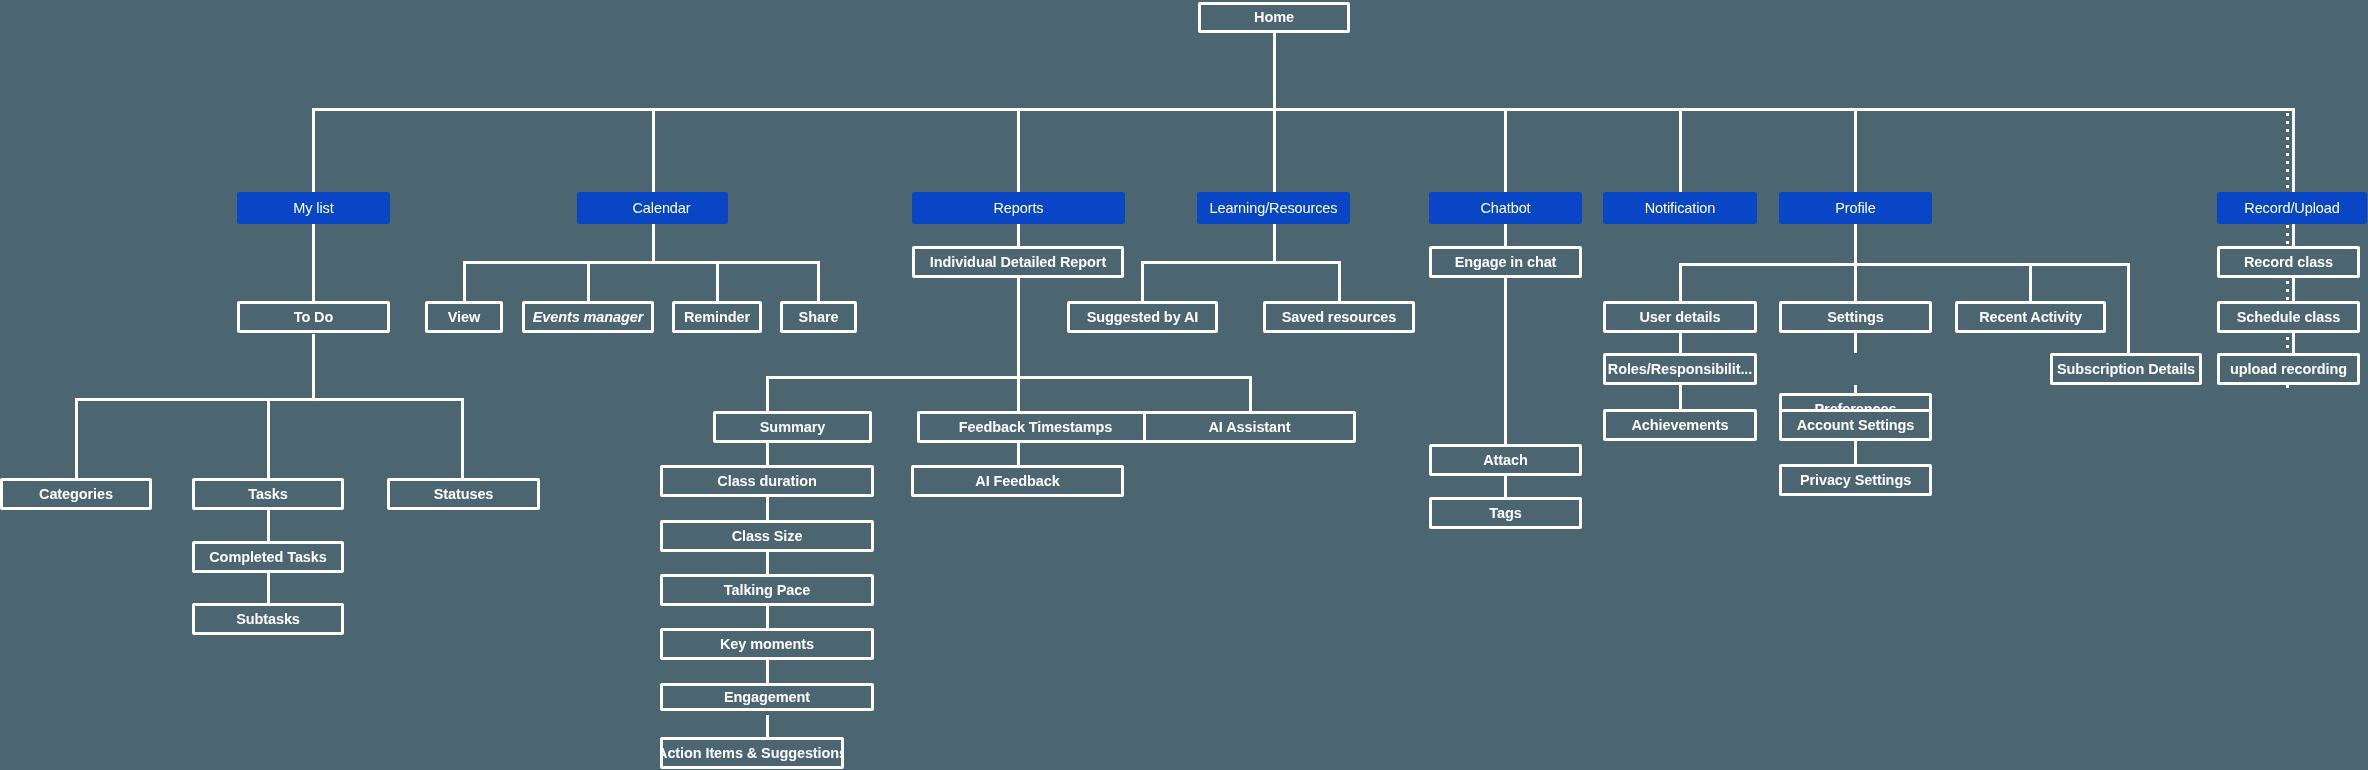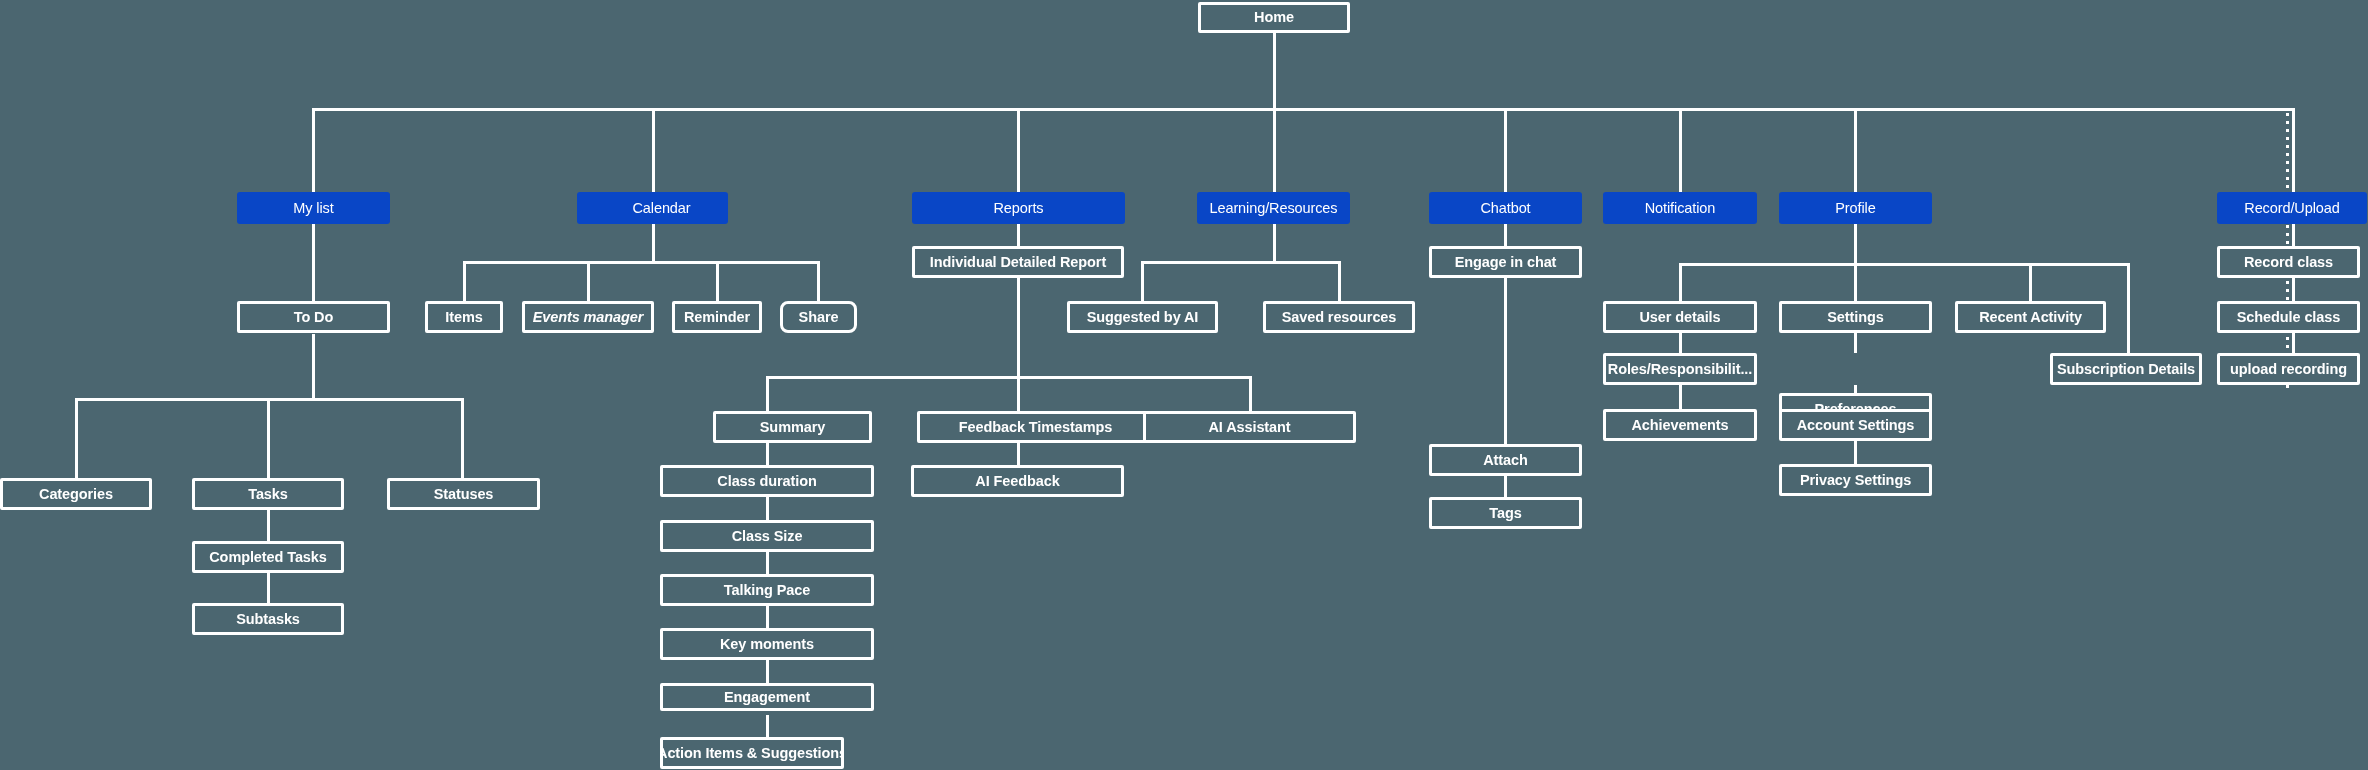--- a/index.html
+++ b/index.html
@@ -103,24 +103,24 @@
     <div class="node primary" style="left: 912px; top: 192px; width: 213px; height: 32px;">Reports</div>
     <div class="node primary" style="left: 1197px; top: 192px; width: 153px; height: 32px;">Learning/Resources</div>
     <div class="node primary" style="left: 1429px; top: 192px; width: 153px; height: 32px;">Chatbot</div>
     <div class="node primary" style="left: 1603px; top: 192px; width: 154px; height: 32px;">Notification</div>
     <div class="node primary" style="left: 1779px; top: 192px; width: 153px; height: 32px;">Profile</div>
     <div class="node primary" style="left: 2217px; top: 192px; width: 150px; height: 32px;">Record/Upload</div>
     <div class="node outline" style="left: 912px; top: 246px; width: 212px; height: 32px;">Individual Detailed Report</div>
     <div class="node outline" style="left: 1429px; top: 246px; width: 153px; height: 32px;">Engage in chat</div>
     <div class="node outline" style="left: 2217px; top: 246px; width: 143px; height: 32px;">Record class</div>
     <div class="node outline" style="left: 237px; top: 301px; width: 153px; height: 32px;">To Do</div>
-    <div class="node outline" style="left: 425px; top: 301px; width: 78px; height: 32px;">Items</div>
+    <div class="node outline" style="left: 425px; top: 301px; width: 78px; height: 32px;">View</div>
     <div class="node outline" style="left: 522px; top: 301px; width: 132px; height: 32px; font-style: italic;">Events manager</div>
     <div class="node outline" style="left: 672px; top: 301px; width: 90px; height: 32px;">Reminder</div>
-    <div class="node outline" style="left: 780px; top: 301px; width: 77px; height: 32px; border-radius: 8px;">Share</div>
+    <div class="node outline" style="left: 780px; top: 301px; width: 77px; height: 32px;">Share</div>
     <div class="node outline" style="left: 1067px; top: 301px; width: 151px; height: 32px;">Suggested by AI</div>
     <div class="node outline" style="left: 1263px; top: 301px; width: 152px; height: 32px;">Saved resources</div>
     <div class="node outline" style="left: 1603px; top: 301px; width: 154px; height: 32px;">User details</div>
     <div class="node outline" style="left: 1779px; top: 301px; width: 153px; height: 32px;">Settings</div>
     <div class="node outline" style="left: 1955px; top: 301px; width: 151px; height: 32px;">Recent Activity</div>
     <div class="node outline" style="left: 2217px; top: 301px; width: 143px; height: 32px;">Schedule class</div>
     <div class="node outline" style="left: 1603px; top: 353px; width: 154px; height: 32px;">Roles/Responsibilit...</div>
     <div class="node outline" style="left: 1779px; top: 353px; width: 153px; height: 32px; margin-top: 40px;">Preferences</div>
     <div class="node outline" style="left: 2050px; top: 353px; width: 152px; height: 32px;">Subscription Details</div>
     <div class="node outline" style="left: 2217px; top: 353px; width: 143px; height: 32px;">upload recording</div>

